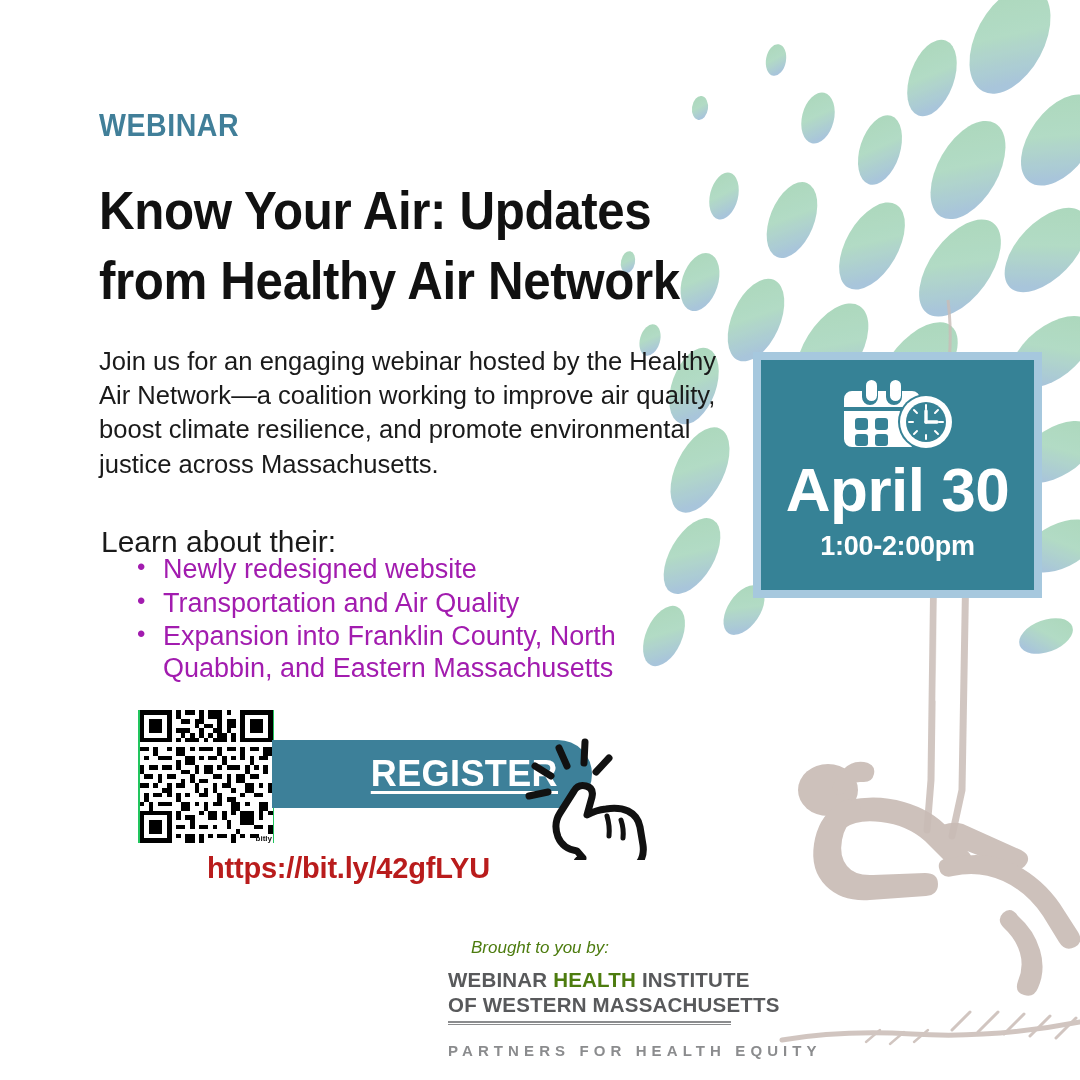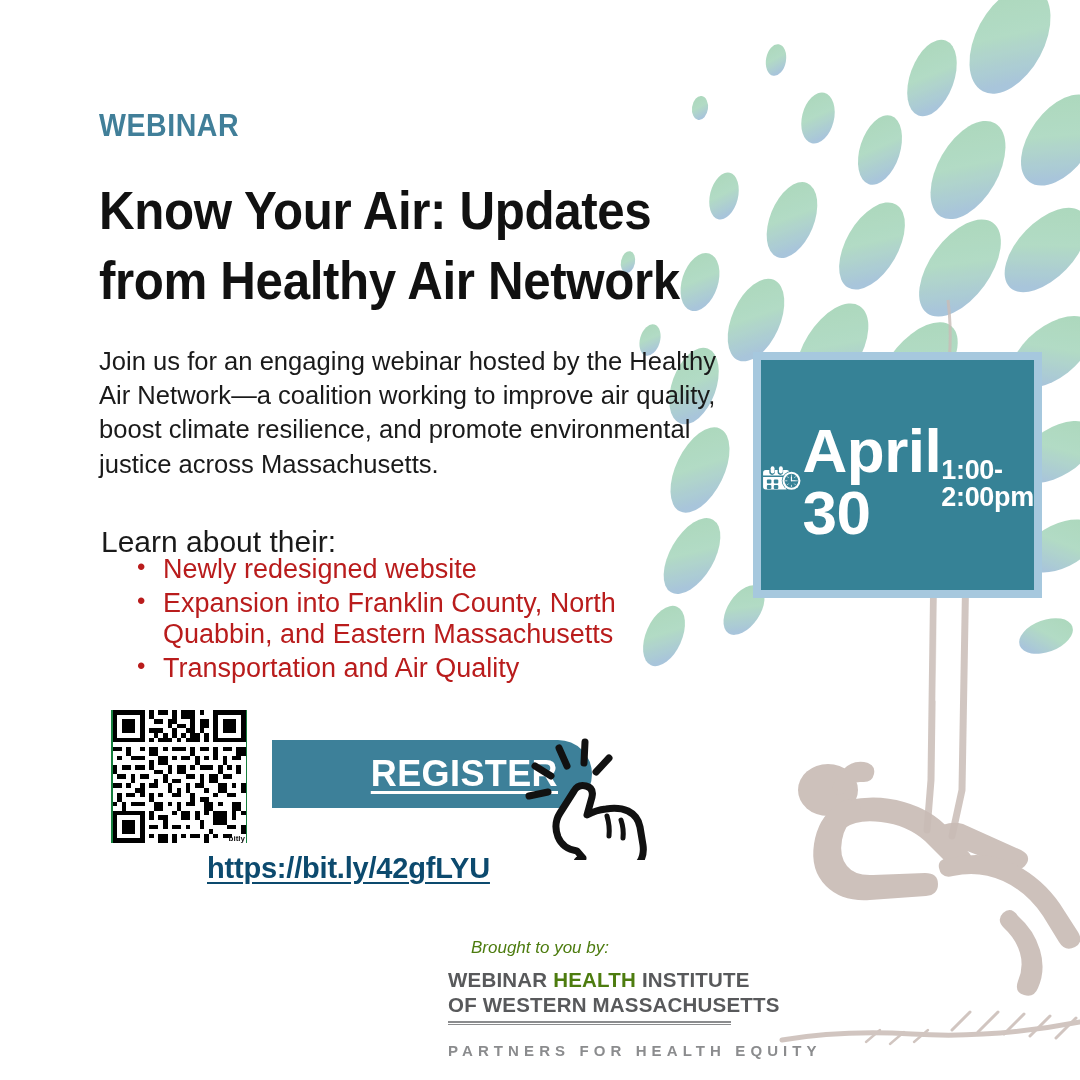--- a/index.html
+++ b/index.html
@@ -81,21 +81,21 @@
     left: 130px;
     top: 554px;
     width: 540px;
     list-style: none;
   }
   ul.learn-list li {
     position: relative;
     padding-left: 33px;
     font-size: 27px;
     line-height: 1.17;
-    color: #b91c1c;
+    color: #a21caf;
     margin-bottom: 2px;
   }
   ul.learn-list li::before {
     content: "\2022";
     position: absolute;
     left: 7px;
     top: -1px;
     font-size: 24px;
     line-height: 1.2;
   }
@@ -103,24 +103,24 @@
   
   .date-badge {
     position: absolute;
     left: 753px;
     top: 352px;
     width: 289px;
     height: 246px;
     background: #368296;
     border: 8px solid #a6c8de;
     display: flex;
-    flex-direction: row;
+    flex-direction: column;
     align-items: center;
     justify-content: flex-start;
-    padding-top: 5px;
+    padding-top: 17px;
   }
   .badge-icon { width: 120px; height: 74px; }
   .badge-date {
     color: #ffffff;
     font-size: 62px;
     font-weight: bold;
     line-height: 1;
     margin-top: 8px;
     letter-spacing: -0.5px;
   }
@@ -129,25 +129,25 @@
     font-size: 27px;
     font-weight: bold;
     line-height: 1;
     margin-top: 12px;
     letter-spacing: -0.3px;
   }
 
   
   .qr-block {
     position: absolute;
-    left: 111px;
+    left: 138px;
     top: 710px;
     width: 136px;
     height: 133px;
-    background: #15803d;
+    background: #22c55e;
   }
   .qr-block svg { display: block; width: 136px; height: 133px; }
   .qr-brand {
     position: absolute;
     right: 2px;
     bottom: 0px;
     font-size: 8px;
     font-weight: bold;
     color: #111;
     font-family: "Liberation Sans", sans-serif;
@@ -182,22 +182,21 @@
     width: 135px;
     height: 130px;
   }
 
   .short-url {
     position: absolute;
     left: 207px;
     top: 852px;
     font-size: 29px;
     font-weight: bold;
-    color: #0c4a6e;
-    text-decoration: underline;
+    color: #b91c1c;
     text-underline-offset: 4px;
     letter-spacing: -0.2px;
   }
 
   
   .brought-by {
     position: absolute;
     left: 0;
     right: 0;
     top: 938px;
@@ -380,22 +379,22 @@
   <div class="eyebrow">WEBINAR</div>
 
   <h1 class="headline">Know Your Air: Updates from Healthy Air Network</h1>
 
   <p class="intro">Join us for an engaging webinar hosted by the Healthy Air Network—a coalition working to improve air quality, boost climate resilience, and promote environmental justice across Massachusetts.</p>
 
   <div class="learn-label">Learn about their:</div>
 
   <ul class="learn-list">
     <li>Newly redesigned website</li>
+    <li>Transportation and Air Quality</li>
     <li>Expansion into Franklin County, North Quabbin, and Eastern Massachusetts</li>
-    <li>Transportation and Air Quality</li>
   </ul>
 
   <div class="date-badge">
     <svg class="badge-icon" viewBox="0 0 120 74" xmlns="http://www.w3.org/2000/svg" fill="#ffffff">
       <rect x="28" y="3" width="11" height="21" rx="5.5"></rect>
       <rect x="52" y="3" width="11" height="21" rx="5.5"></rect>
       <path d="M14 14 h10 v6 a8 8 0 0 0 16 0 v-6 h8 v6 a8 8 0 0 0 16 0 v-6 h10 a8 8 0 0 1 8 8 v8 H6 v-8 a8 8 0 0 1 8 -8 z"></path>
       <path d="M6 34 h70 a30 30 0 0 0 -2 36 H14 a8 8 0 0 1 -8 -8 z"></path>
       <rect x="17" y="41" width="13" height="12" rx="3" fill="#368296"></rect>
       <rect x="37" y="41" width="13" height="12" rx="3" fill="#368296"></rect>

